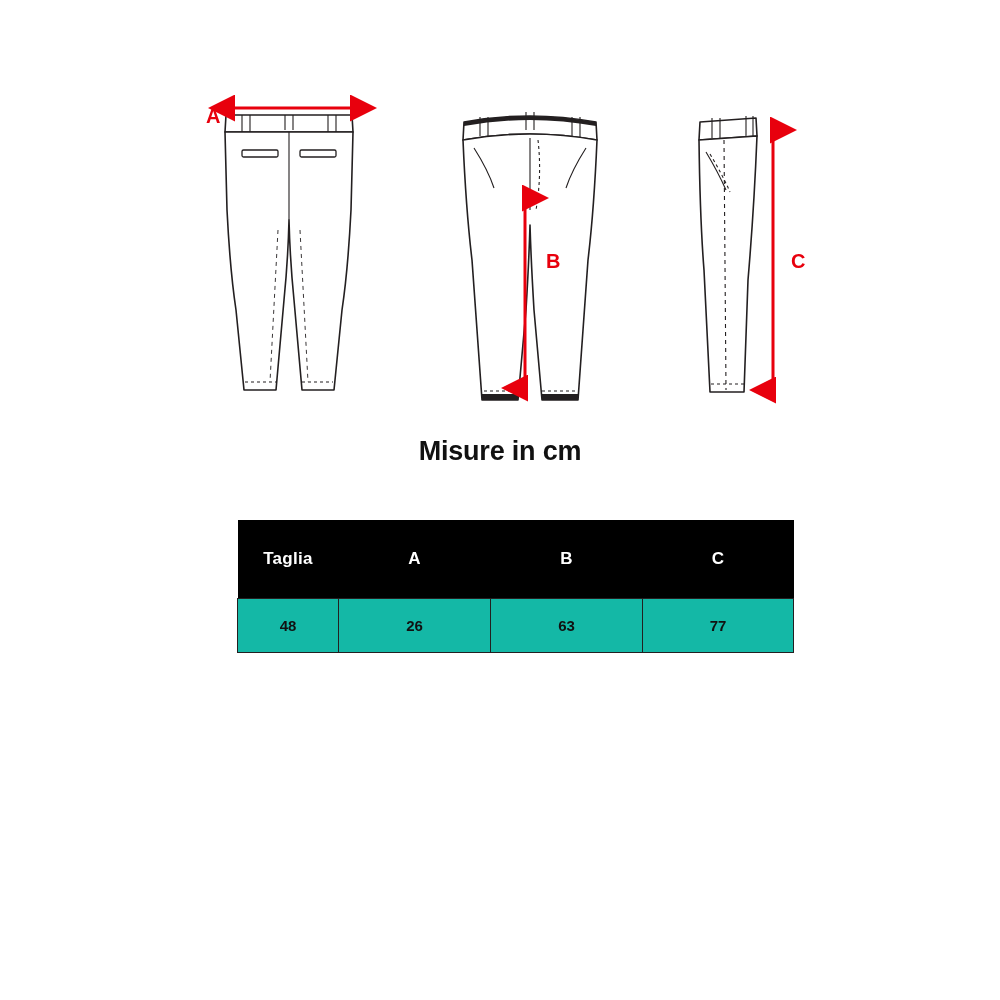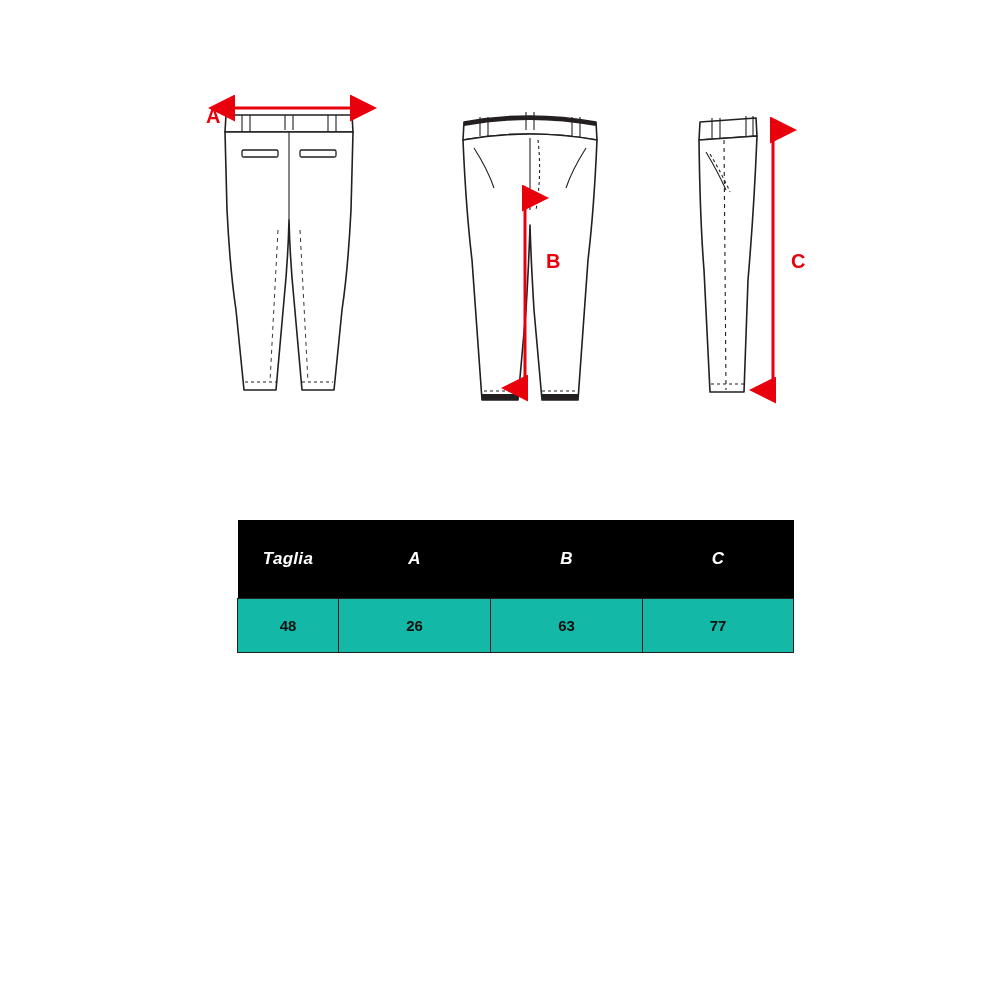--- a/index.html
+++ b/index.html
@@ -77,21 +77,20 @@
   table.size-table thead th {
     background: #000000;
     color: #ffffff;
     font-size: 17px;
     font-weight: bold;
     height: 76px;
     text-align: center;
     vertical-align: middle;
     border: none;
     letter-spacing: 0.3px;
-    font-style: italic;
   }
   table.size-table tbody td {
     background: #14b8a6;
     color: #111111;
     font-size: 15px;
     font-weight: bold;
     height: 51px;
     text-align: center;
     vertical-align: middle;
     border: 1px solid #231f20;
@@ -215,20 +214,21 @@
       <line x1="525" y1="138" x2="525" y2="328" stroke="#e8000d" stroke-width="3" marker-start="url(#arrU)" marker-end="url(#arrD)"></line>
 
       <line x1="773" y1="70" x2="773" y2="330" stroke="#e8000d" stroke-width="3" marker-start="url(#arrU)" marker-end="url(#arrD)"></line>
     </svg>
 
     <span class="dim-label lbl-a">A</span>
     <span class="dim-label lbl-b">B</span>
     <span class="dim-label lbl-c">C</span>
   </div>
 
+  <div class="caption">Misure in cm</div>
 
   <div class="table-wrap">
     <table class="size-table">
       <colgroup>
         <col class="c0">
           <col class="c1">
           <col class="c2">
           <col class="c3">
       </colgroup>
       <thead>

